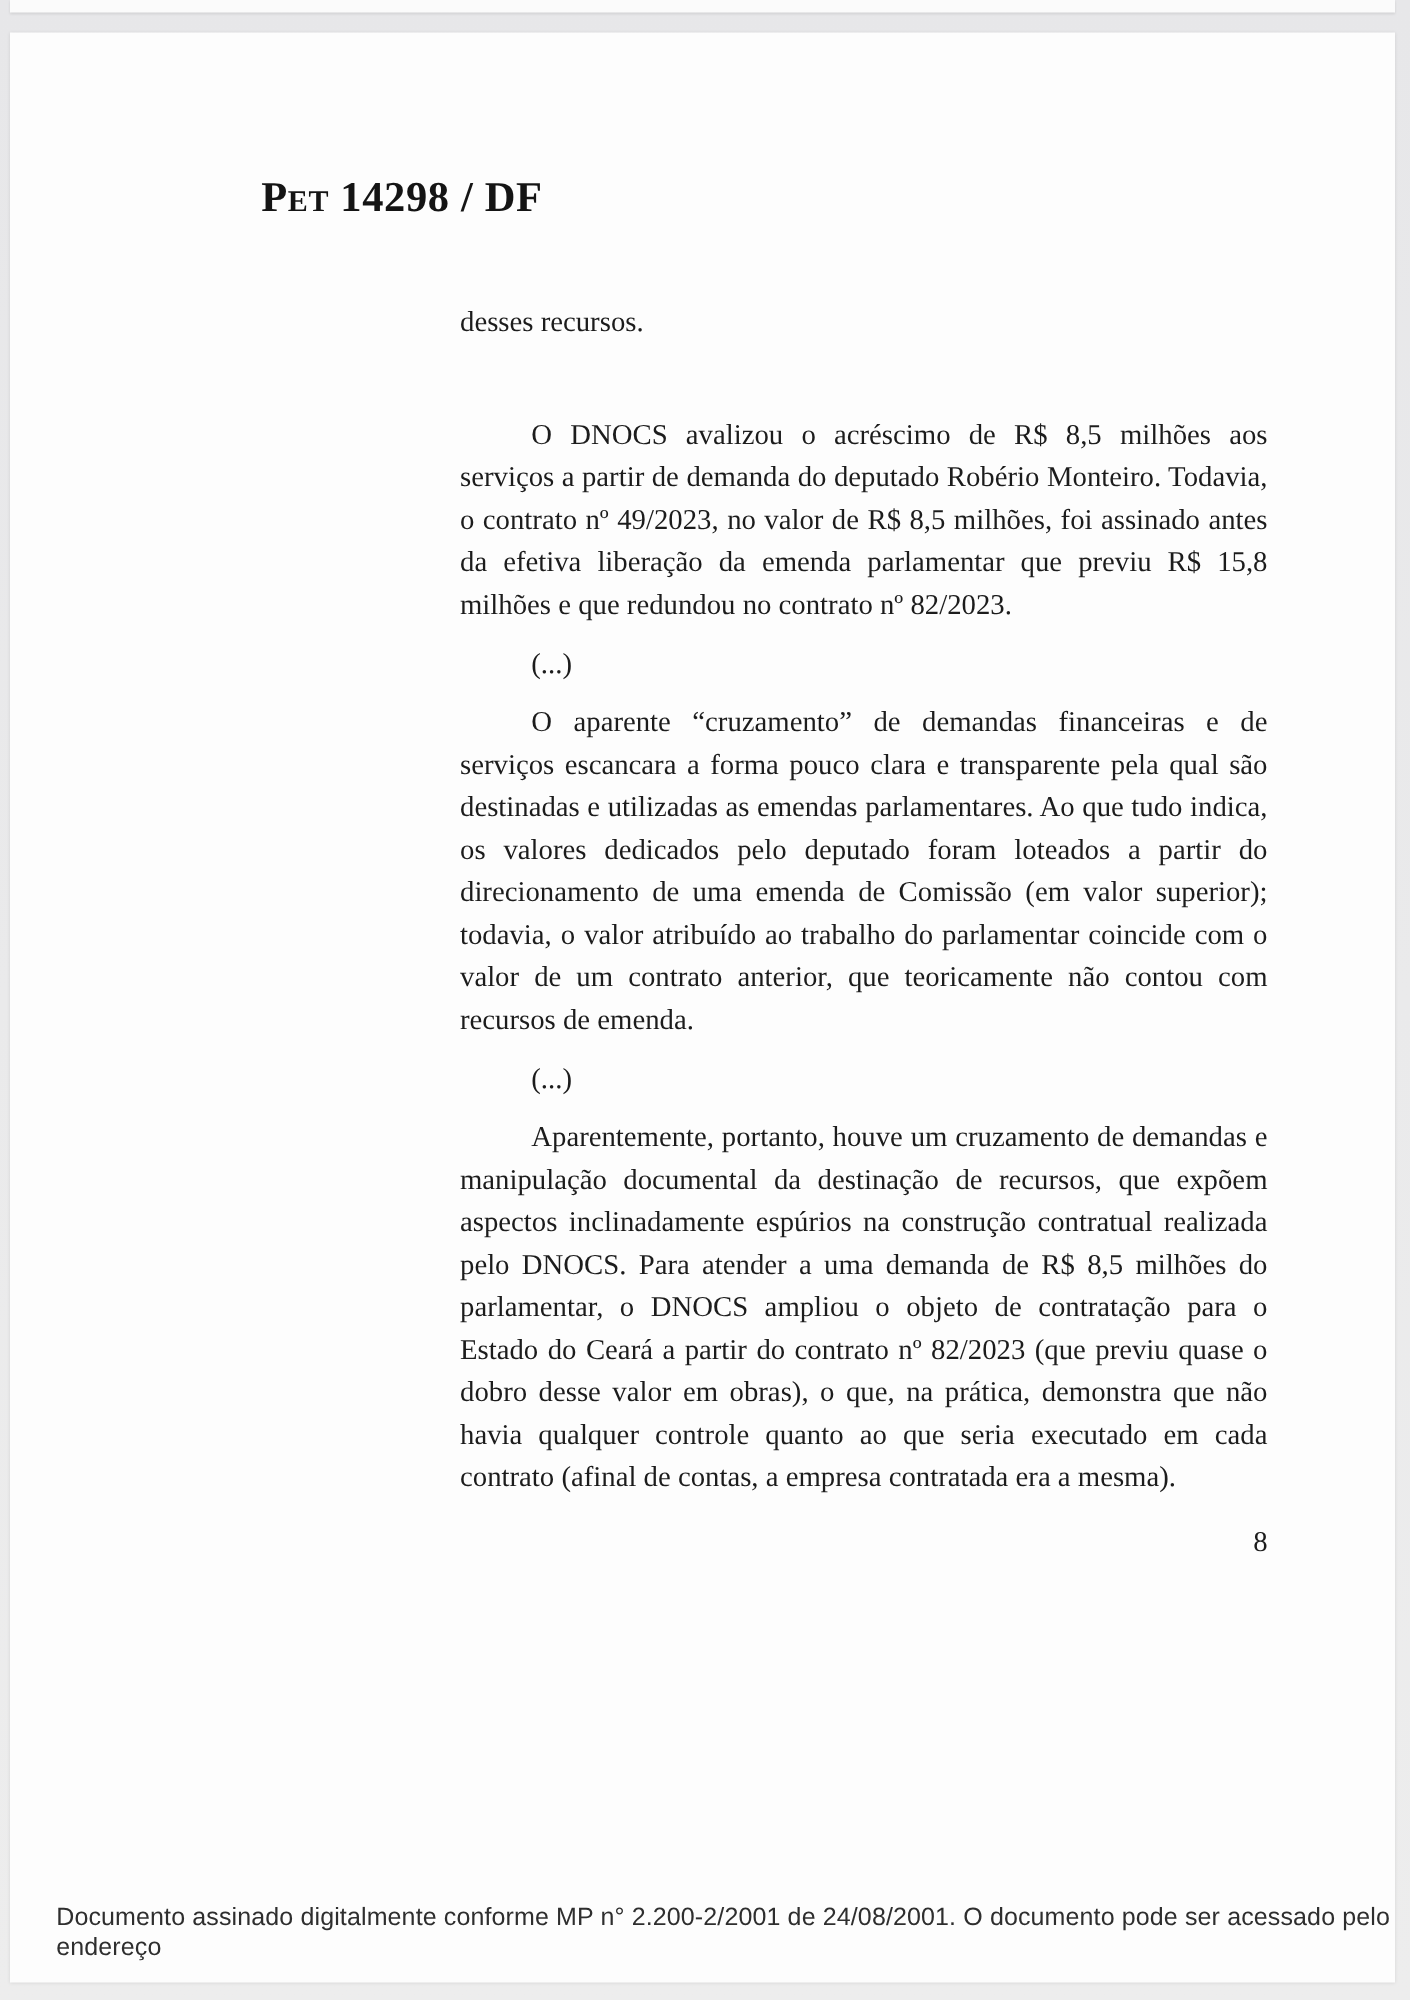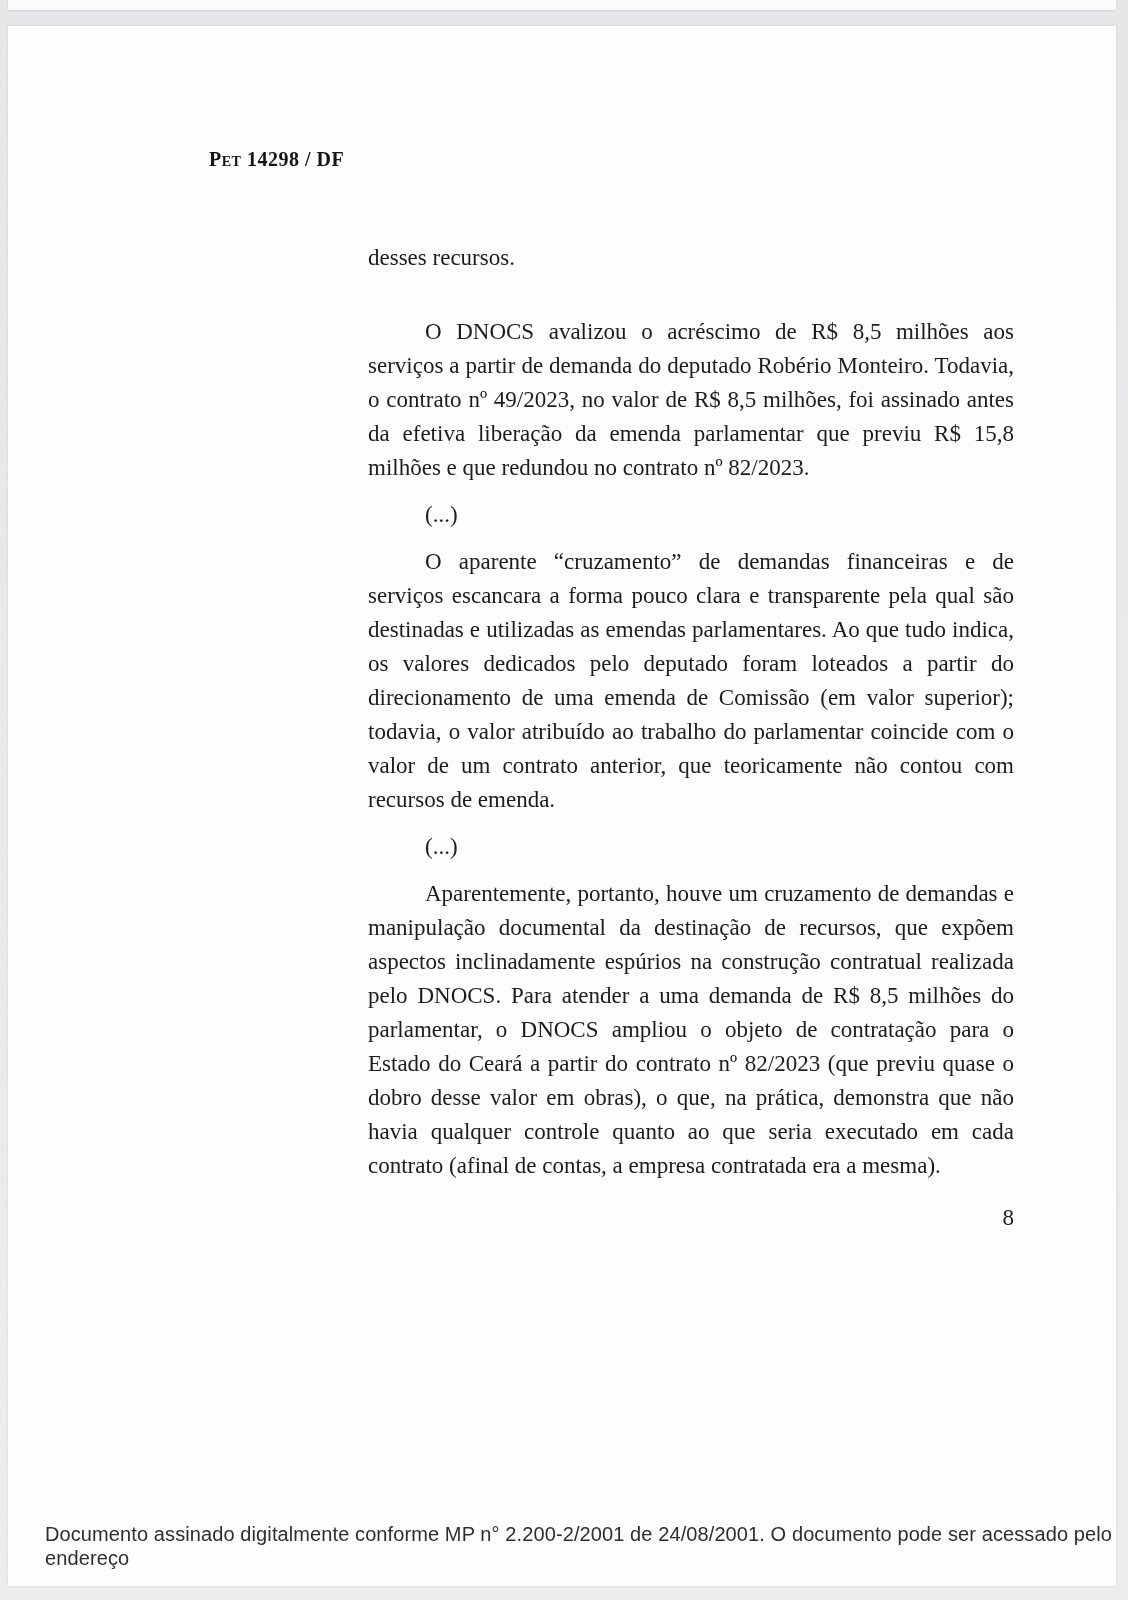--- a/index.html
+++ b/index.html
@@ -34,40 +34,40 @@
     right: 12px;
     top: 26px;
     bottom: 14px;
     background: #fdfdfd;
     box-shadow: 0 0 3px rgba(0,0,0,0.10);
   }
   .doc-header {
     position: absolute;
     left: 201px;
     top: 116px;
-    font-size: 20px;
+    font-size: 34px;
     font-weight: bold;
     font-variant: small-caps;
     letter-spacing: 0.5px;
     color: #141414;
     line-height: 34px;
   }
   .body-text {
     position: absolute;
     left: 360px;
     top: 215px;
     width: 646px;
     font-size: 23px;
     line-height: 34px;
     color: #1c1c1c;
     text-align: justify;
     hyphens: none;
   }
   .body-text p { margin: 0; }
-  .body-text p.continuation { margin-bottom: 40px; text-indent: 0; }
+  .body-text p.continuation { margin-bottom: 56px; text-indent: 0; }
   .body-text p.paragraph    { margin-bottom: 13px; text-indent: 57px; }
   .body-text p.ellipsis     { margin-bottom: 13px; text-indent: 57px; text-align: left; }
   .page-number {
     text-align: right;
     font-size: 23px;
     line-height: 34px;
     color: #1c1c1c;
     margin-top: 18px;
   }
   .footer {

